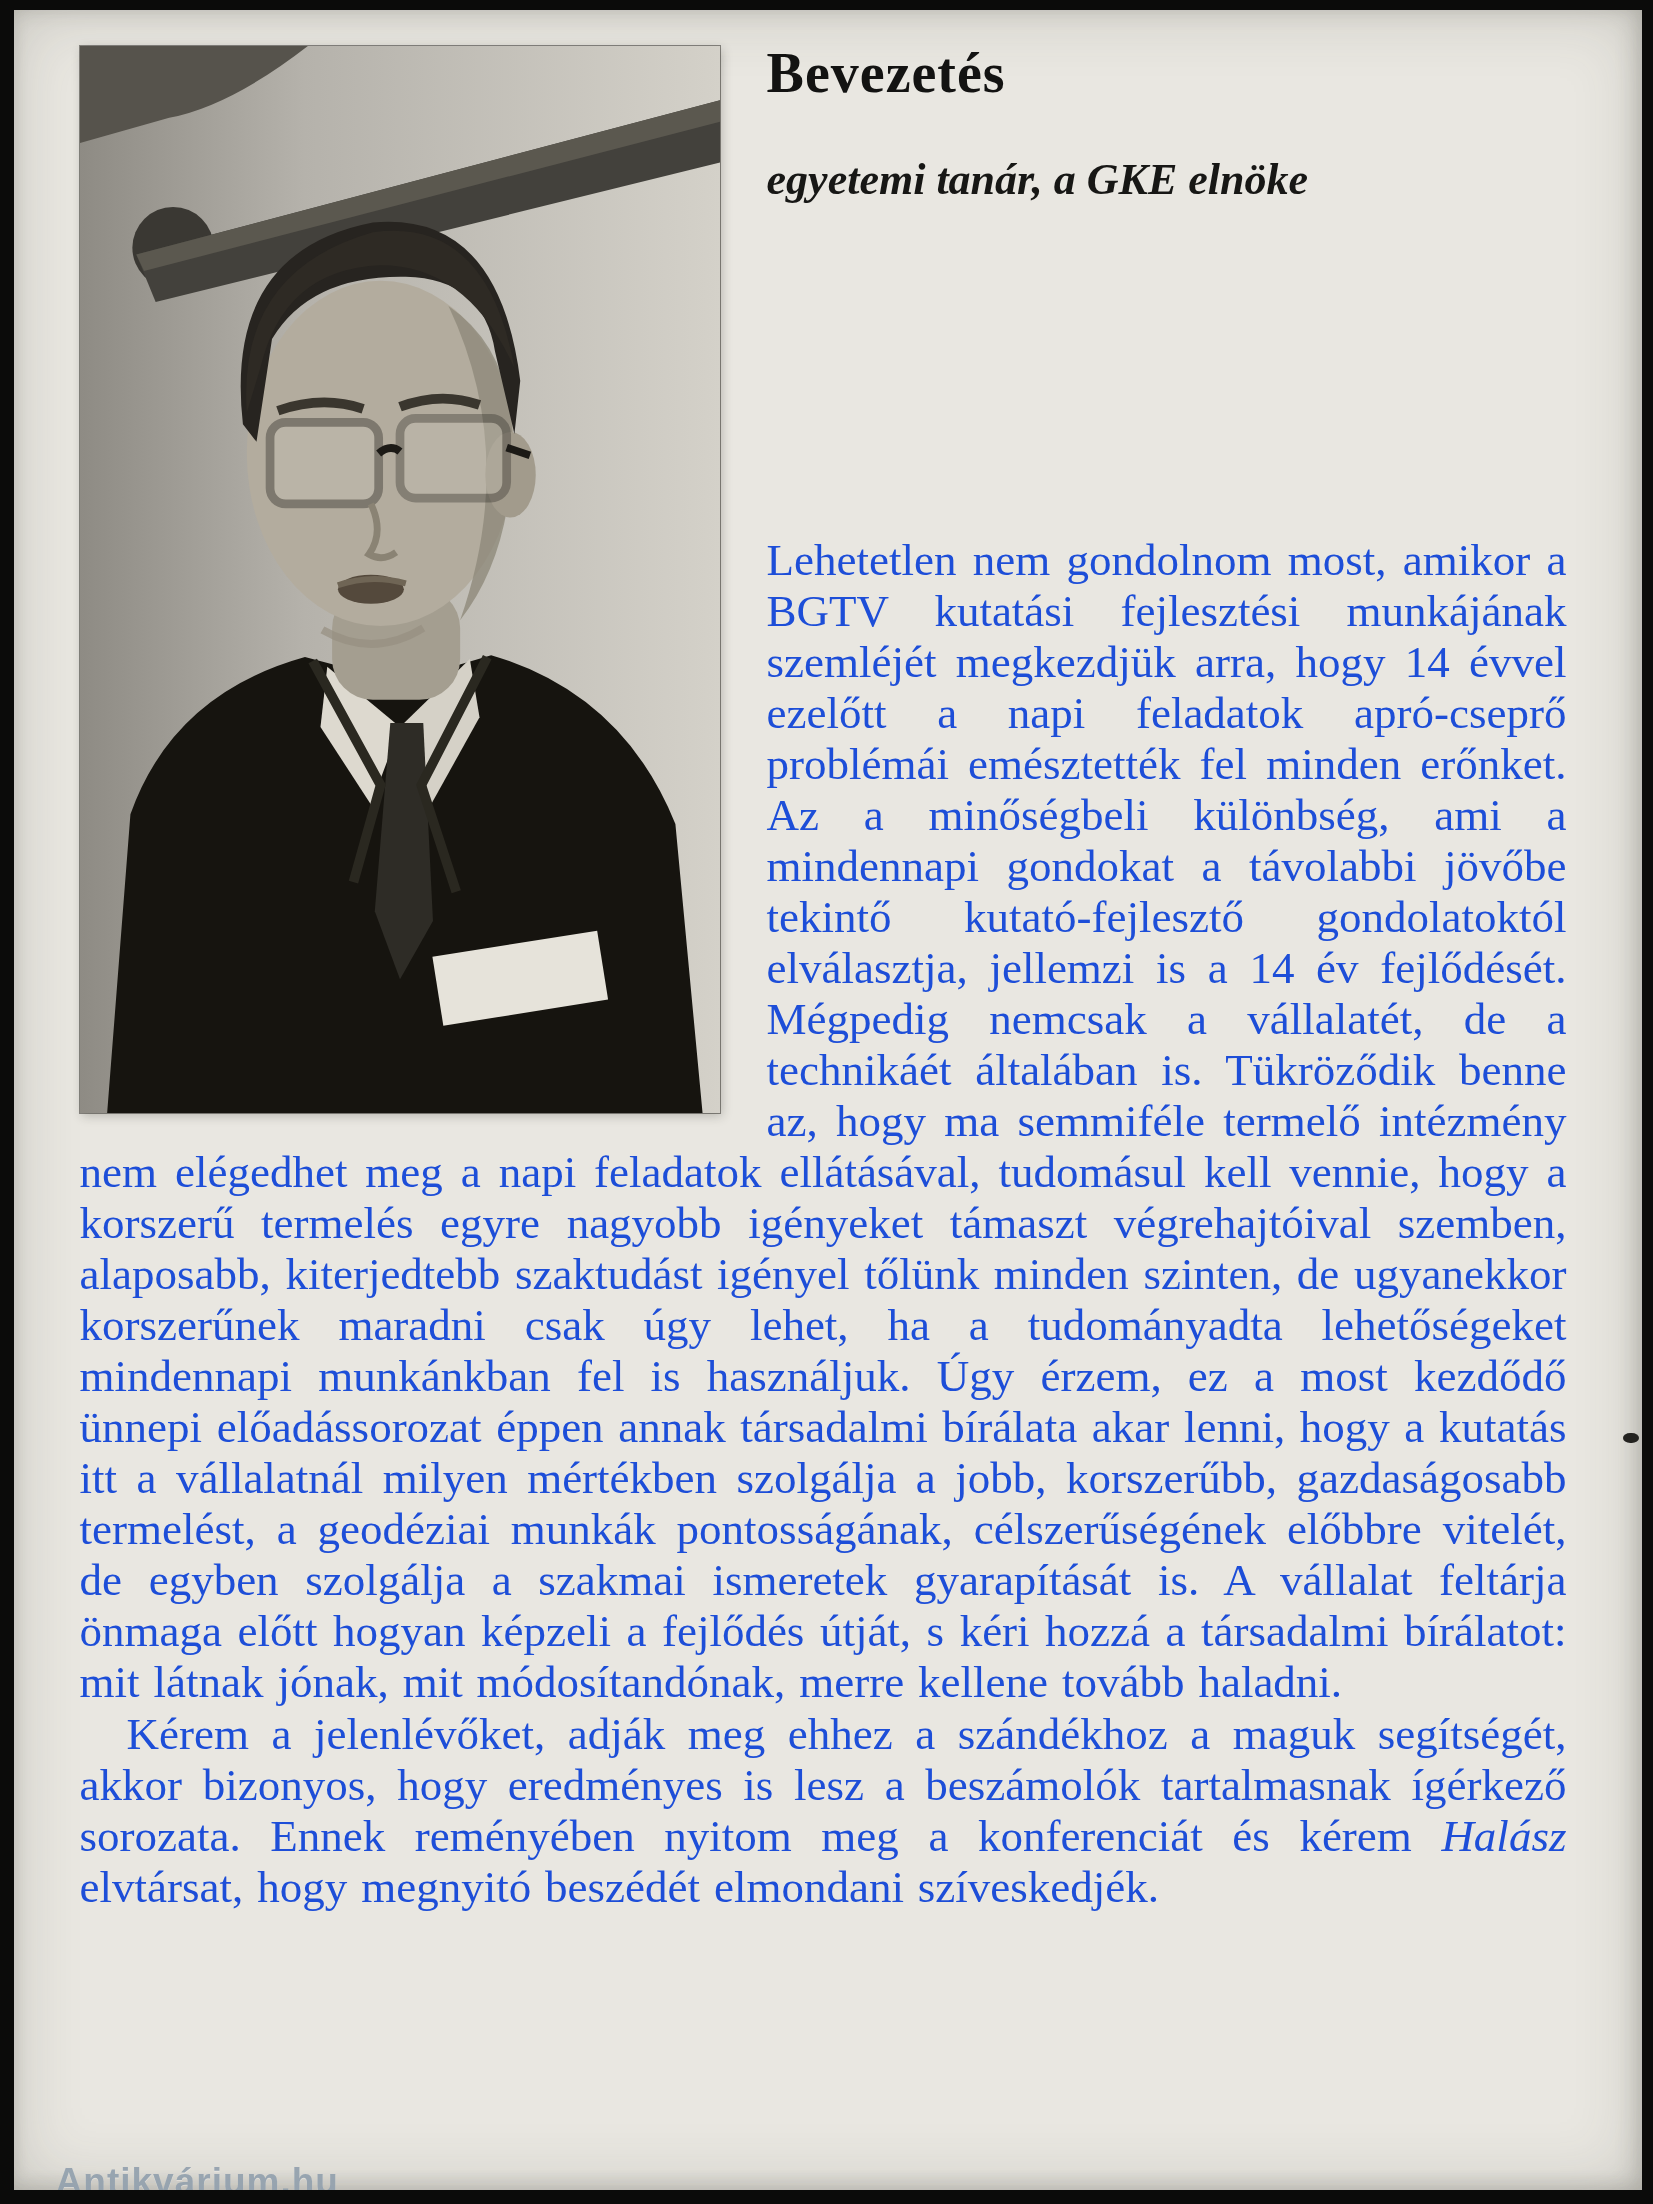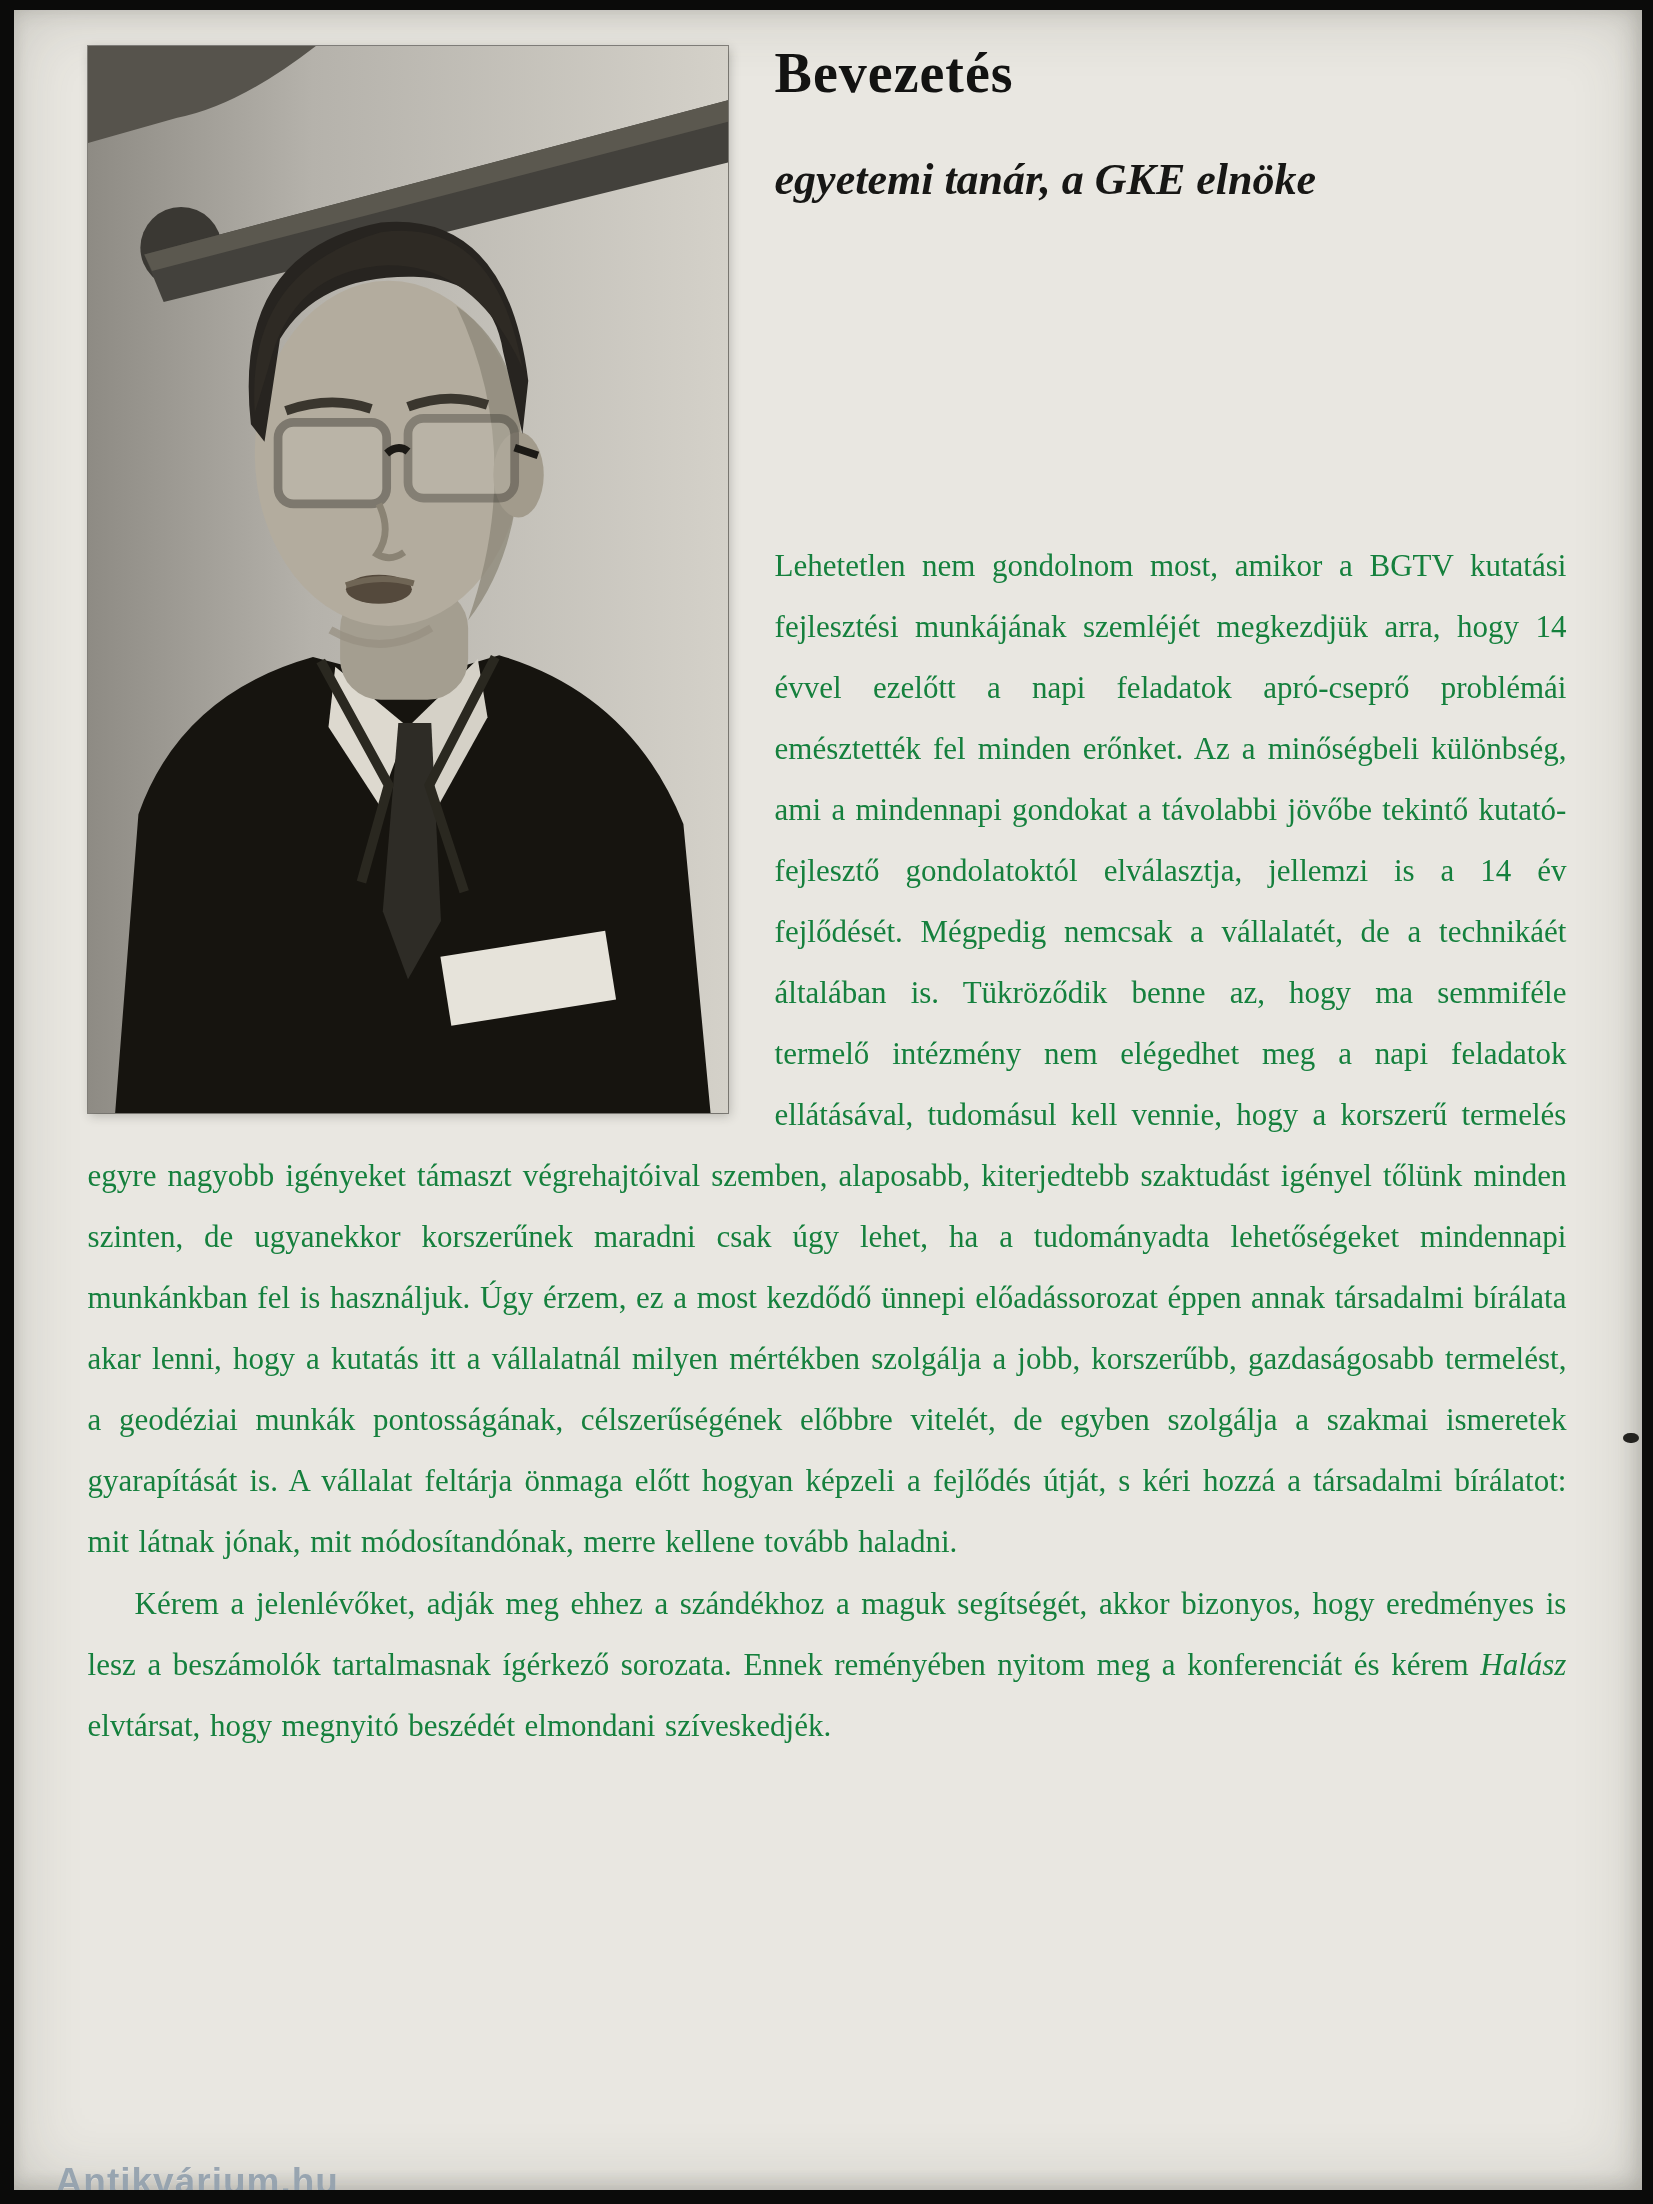--- a/index.html
+++ b/index.html
@@ -10,21 +10,21 @@
     position:relative;
     overflow:hidden;
   }
   .page {
     position:absolute;
     left:13.6px; top:9.7px; right:11.6px; bottom:15.5px;
     background:#e9e7e1;
     box-shadow: inset 0 0 68px rgba(60,58,52,.20), inset -7.8px 0 21.3px rgba(60,58,52,.14), inset 0 -5.8px 15.5px rgba(60,58,52,.10);
     overflow:hidden;
   }
-  .content { padding: 29px 76px 0 66px; margin-left: 8px; }
+  .content { padding: 29px 76px 0 66px; }
 
   figure.photo {
     float:left;
     width:640px; height:1067px;
     margin:7.8px 47px 21.3px 0;
     background:#b9b6af;
     box-shadow:0 0 0 1px rgba(20,18,14,.45), 1.9px 2.9px 9.7px rgba(40,38,32,.25);
   }
   figure.photo svg { display:block; width:100%; height:100%; }
 
@@ -38,24 +38,24 @@
   .author {
     margin-top:45px;
     font-size:44px;
     line-height:59px;
     font-weight:bold;
     font-style:italic;
     color:#171715;
   }
 
   .body-text p {
-    font-size:31px;
-    line-height:61px;
+    font-size:45px;
+    line-height:51px;
     text-align:justify;
-    color:#15803d;
+    color:#1d4ed8;
     word-spacing:.06em;
     hyphens:auto;
   }
   p.p1 { padding-top:326px; }
   p.p2 { text-indent:47px; margin-top:1.9px; }
   .halasz { font-style:italic; }
 
   .speck {
     position:absolute; right:3.9px; top:1423px;
     width:15.5px; height:10.7px; background:#23221f; border-radius:50%;

